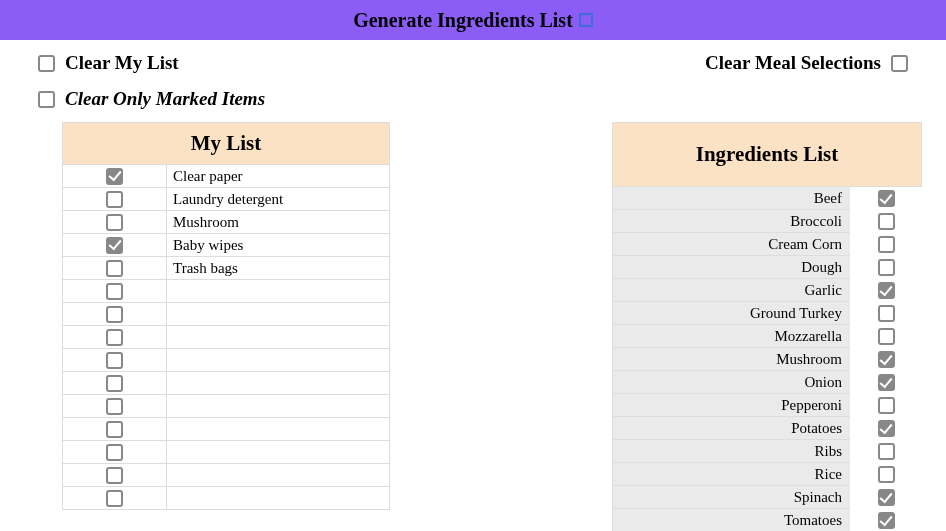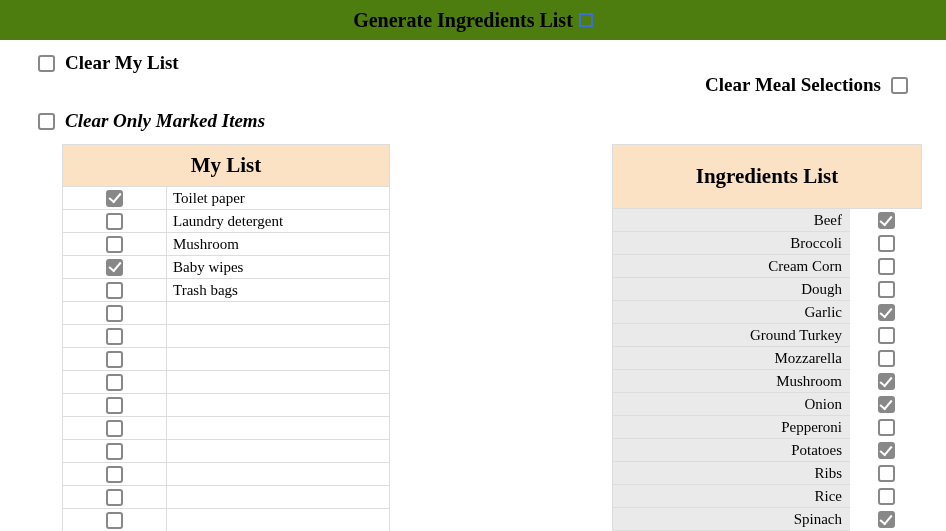--- a/index.html
+++ b/index.html
@@ -4,21 +4,21 @@
   <style>
     * { box-sizing: border-box; margin: 0; padding: 0; }
     body {
       font-family: Georgia, 'Times New Roman', serif;
       background: #ffffff;
       width: 946px;
       height: 531px;
       overflow: hidden;
     }
     .header-bar {
-      background: #4d7c0f;
+      background: #8b5cf6;
       height: 40px;
       display: flex;
       align-items: center;
       justify-content: center;
       position: relative;
     }
     .header-title {
       font-size: 20px;
       font-weight: bold;
       color: #000;
@@ -28,21 +28,20 @@
       width: 14px;
       height: 14px;
       border: 2px solid #3b6fd4;
       margin-left: 6px;
       vertical-align: middle;
     }
     .actions-row {
       display: flex;
       justify-content: space-between;
       padding: 12px 38px 8px 38px;
-      flex-direction: column;
     }
     .action-item {
       display: flex;
       align-items: center;
       gap: 10px;
       font-size: 19px;
       font-weight: bold;
     }
     .action-item-right {
       flex-direction: row-reverse;
@@ -179,21 +178,21 @@
 
 <div class="lists-container">
 
   <div class="list-panel">
     <div class="list-header">My List</div>
     <div class="list-body" id="my-list-body">
         <div class="list-row">
           <div class="list-cell-check">
             <span class="checkbox checked"></span>
           </div>
-          <div class="list-cell-text">Toilet paper</div>
+          <div class="list-cell-text">Clear paper</div>
         </div>
         <div class="list-row">
           <div class="list-cell-check">
             <span class="checkbox"></span>
           </div>
           <div class="list-cell-text">Laundry detergent</div>
         </div>
         <div class="list-row">
           <div class="list-cell-check">
             <span class="checkbox"></span>

